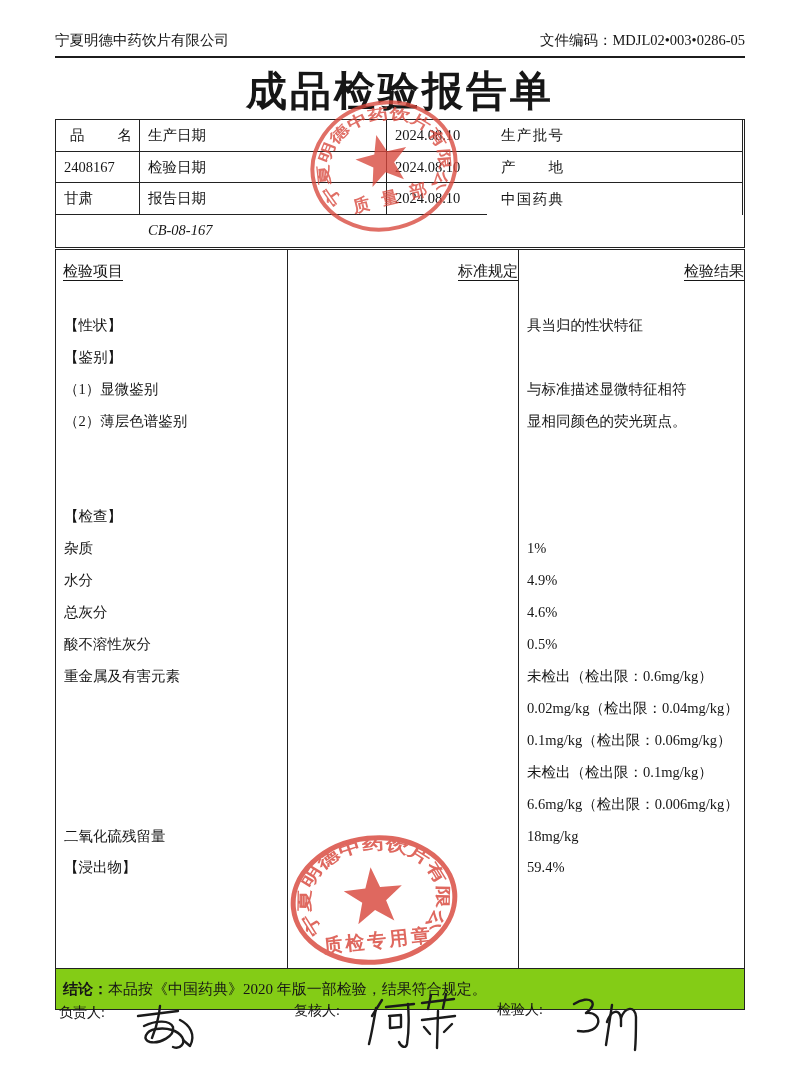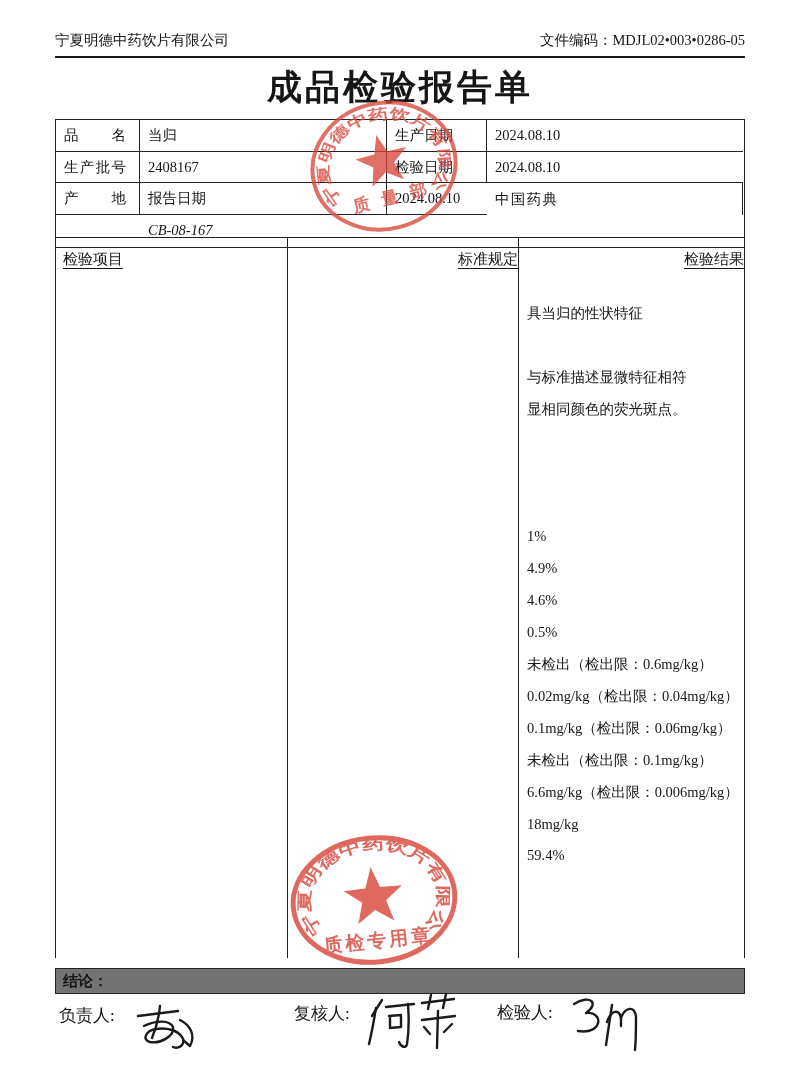--- a/index.html
+++ b/index.html
@@ -5,49 +5,49 @@
   * { margin:0; padding:0; box-sizing:border-box; }
   html,body { background:#ffffff; }
   body { font-family:"Liberation Serif","DejaVu Serif",serif; color:#161616; }
   .page { position:relative; width:800px; height:1080px; background:#ffffff; overflow:hidden; }
 
   
   .letterhead { position:absolute; left:55px; top:31px; width:690px; display:flex; justify-content:space-between; font-size:14.5px; }
   .lh-rule { position:absolute; left:55px; top:56px; width:690px; height:2px; background:#1c1c1c; }
 
   
-  .doc-title { position:absolute; left:0; top:64px; width:800px; text-align:center; font-size:35px; font-weight:bold; letter-spacing:3px; }
+  .doc-title { position:absolute; left:0; top:64px; width:800px; text-align:center; font-size:41px; font-weight:bold; letter-spacing:3px; }
 
   
   .info-table { position:absolute; left:55px; top:119px; width:690px; border:1.5px solid #222;
     display:grid; grid-template-columns:84px 247px 100px 256px; grid-auto-rows:31.7px; font-size:14.5px; }
   .info-table .c { border-right:1px solid #222; border-bottom:1px solid #222; display:flex; align-items:center; padding-left:8px; }
   .info-table .c.noright { border-right:none; }
   .info-table .c.nobottom { border-bottom:none; }
   .info-table .span3 { grid-column:2 / 5;font-style:italic; }
-  .jl { display:inline-block; width:62px; text-align:justify; text-align-last:justify; }
-
-  
-  .rtable { position:absolute; left:55px; top:237px; width:690px; height:721px; border:1.5px solid #222; border-bottom:none; display:flex; }
+  .jl { display:inline-block; width:62px; text-align:justify; text-align-last:justify;margin-left:6px; }
+
+  
+  .rtable { position:absolute; left:55px; top:249px; width:690px; height:721px; border:1.5px solid #222; border-bottom:none; display:flex; }
   .rcol { height:100%; border-right:1px solid #222; }
   .rcol:last-child { border-right:none; }
   .rcol-1 { width:232px; } .rcol-2 { width:231px; } .rcol-3 { flex:1; }
   .th { height:60px; padding-top:12px; font-size:15px; }
   .th-left { padding-left:7px; text-align:left; }
   .th-center { text-align:right; }
   .th span { text-decoration:underline; text-underline-offset:4px; }
   .lines { white-space:pre-line; line-height:31.9px; font-size:14.5px; padding-left:8px; padding-right:4px; }
 
   
-  .conclusion { position:absolute; left:55px; top:968px; width:690px; height:26px; border:1.5px solid #222; background:#737373;
+  .conclusion { position:absolute; left:55px; top:968px; width:690px; height:42px; border:1.5px solid #222; background:#84cc16;
     display:flex; align-items:center; padding-left:7px; font-size:15px; }
   .conclusion b { font-weight:bold; }
 
   
-  .footer-label { position:absolute; font-size:17px;font-family:Liberation Serif, serif; }
+  .footer-label { position:absolute; font-size:14px;font-family:Liberation Serif, serif; }
   .sig { position:absolute; }
   .sig path { fill:none; stroke:#1b1b1b; stroke-width:2.4; stroke-linecap:round; stroke-linejoin:round; }
 
   
   .stamp { position:absolute; pointer-events:none; }
 </style>
 </head>
 <body>
 
 <div class="page">
@@ -58,23 +58,20 @@
   </div>
   <div class="lh-rule"></div>
 
   <div class="doc-title">成品检验报告单</div>
 
   <div class="info-table">
     <div class="c">
         <span class="jl">品名</span>
       </div>
     <div class="c">
-        <span>当归</span>
-      </div>
-    <div class="c">
         <span>生产日期</span>
       </div>
     <div class="c noright">
         <span>2024.08.10</span>
       </div>
 
     <div class="c">
         <span class="jl">生产批号</span>
       </div>
     <div class="c">
@@ -82,39 +79,60 @@
       </div>
     <div class="c">
         <span>检验日期</span>
       </div>
     <div class="c noright">
         <span>2024.08.10</span>
       </div>
 
     <div class="c">
         <span class="jl">产地</span>
+      </div>
+    <div class="c">
+        <span>甘肃</span>
       </div>
     <div class="c">
         <span>报告日期</span>
       </div>
     <div class="c noright">
         <span>2024.08.10</span>
       </div>
 
     <div class="c nobottom">
         <span class="jl">中国药典</span>
       </div>
     <div class="c span3 noright nobottom">
         <span>CB-08-167</span>
       </div>
   </div>
 
   <div class="rtable">
     <div class="rcol rcol-1">
       <div class="th th-left"><span>检验项目</span></div>
+      <div class="lines">【性状】
+【鉴别】
+（1）显微鉴别
+（2）薄层色谱鉴别
+
+
+【检查】
+杂质
+水分
+总灰分
+酸不溶性灰分
+重金属及有害元素
+
+
+
+
+二氧化硫残留量
+【浸出物】</div>
     </div>
     <div class="rcol rcol-2">
       <div class="th th-center"><span>标准规定</span></div>
     </div>
     <div class="rcol rcol-3">
       <div class="th th-center"><span>检验结果</span></div>
       <div class="lines">具当归的性状特征
 
 与标准描述显微特征相符
 显相同颜色的荧光斑点。
@@ -130,20 +148,21 @@
 0.1mg/kg（检出限：0.06mg/kg）
 未检出（检出限：0.1mg/kg）
 6.6mg/kg（检出限：0.006mg/kg）
 18mg/kg
 59.4%</div>
     </div>
   </div>
 
   <div class="conclusion">
     <b>结论：</b>
+    <span>本品按《中国药典》2020 年版一部检验，结果符合规定。</span>
   </div>
 
   <div class="footer-label" style="left:59px; top:1004px;">负责人:</div>
   <div class="footer-label" style="left:294px; top:1002px;">复核人:</div>
   <div class="footer-label" style="left:497px; top:1001px;">检验人:</div>
 
   <svg class="sig" style="left:122px; top:998px;" width="95" height="62" viewBox="0 0 95 62">
     <path d="M38,8 C37,18 35,28 30,40"></path>
     <path d="M16,18 L56,13"></path>
     <path d="M22,28 C34,22 48,22 51,29 C53,38 38,46 28,44 C20,42 23,33 34,31 C46,29 56,33 60,39 C64,45 58,52 51,49"></path>

